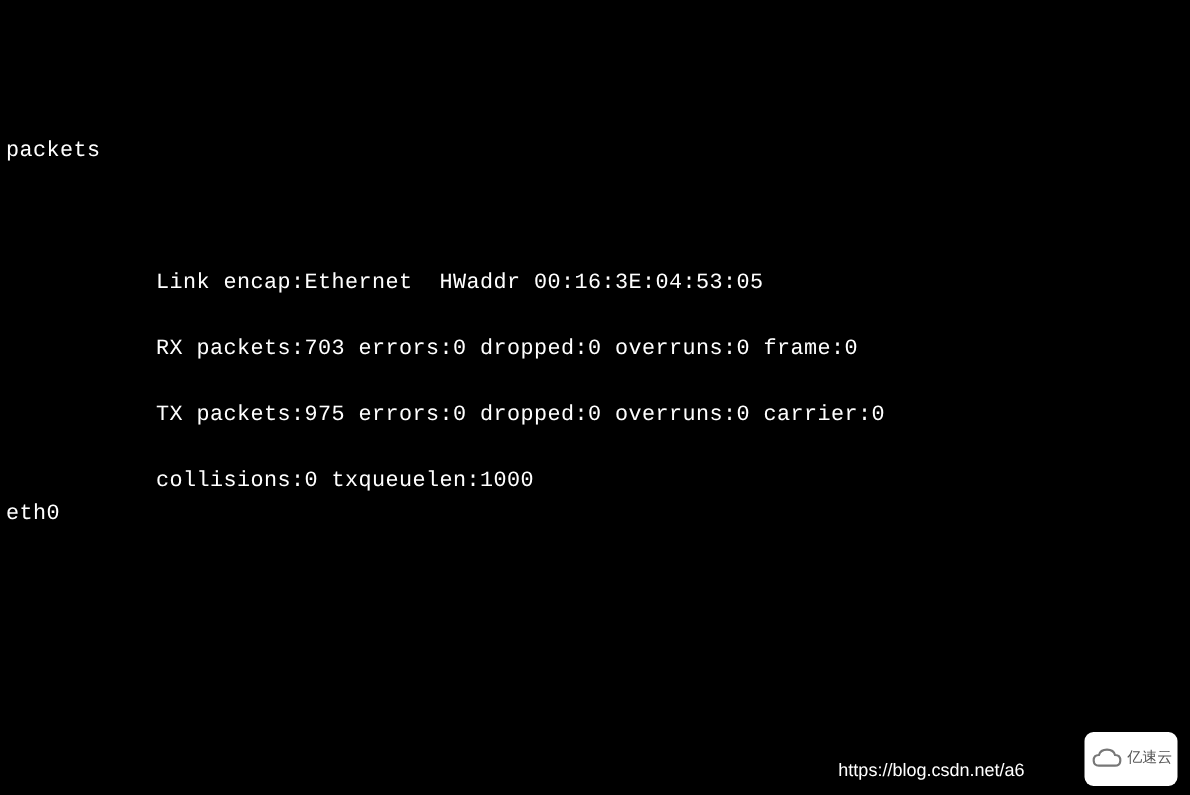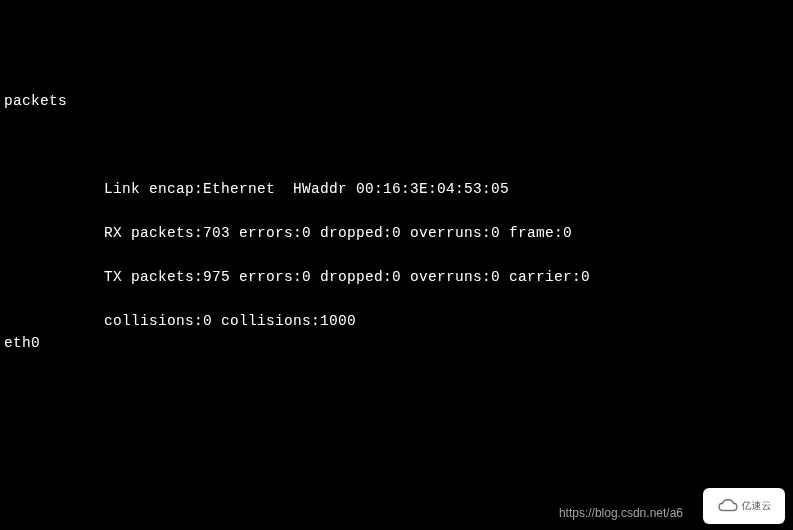--- a/index.html
+++ b/index.html
@@ -34,21 +34,21 @@
     .iface-body {
       flex: 1;
     }
     .line {
       white-space: pre;
     }
     .watermark {
       position: absolute;
       right: 8px;
       bottom: 6px;
-      width: 82px;
+      width: 62px;
       height: 36px;
       background: #fff;
       border-radius: 6px;
       display: flex;
       align-items: center;
       justify-content: center;
       color: #555;
       font-size: 10px;
       font-family: sans-serif;
       letter-spacing: 0;
@@ -57,40 +57,40 @@
     .watermark svg {
       flex-shrink: 0;
     }
     .wm-text {
       margin-left: 3px;
     }
     .faint {
       position: absolute;
       right: 110px;
       bottom: 8px;
-      color: #a3a3a3;
+      color: #ffffff;
       font-size: 12px;
       font-family: sans-serif;
       letter-spacing: 0;
     }
   </style>
 </head>
 <body>
 
 
 
 <div class="prompt-line"><span>packets</span></div>
 
 <div class="iface-block">
 <div class="iface-name">eth0</div>
 <div class="iface-body">
 <div class="line">Link encap:Ethernet  HWaddr 00:16:3E:04:53:05</div>
 <div class="line">RX packets:703 errors:0 dropped:0 overruns:0 frame:0</div>
 <div class="line">TX packets:975 errors:0 dropped:0 overruns:0 carrier:0</div>
-<div class="line">collisions:0 collisions:1000</div>
+<div class="line">collisions:0 txqueuelen:1000</div>
 </div>
 </div>
 
 
 
 
 
 
 
 

